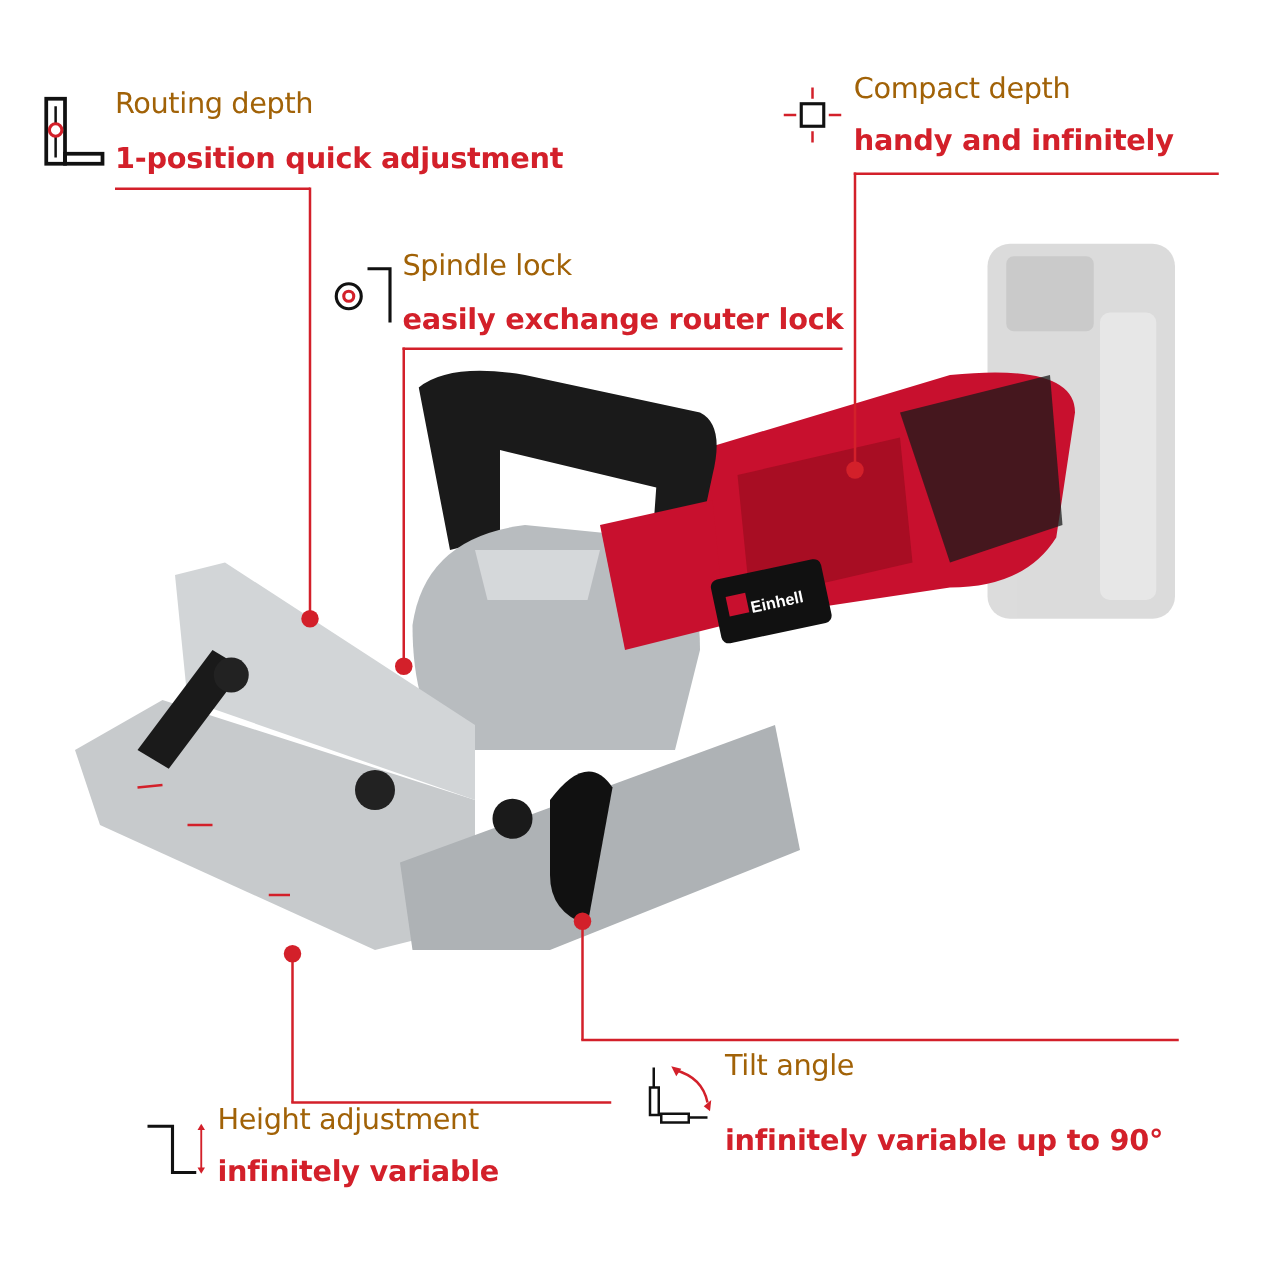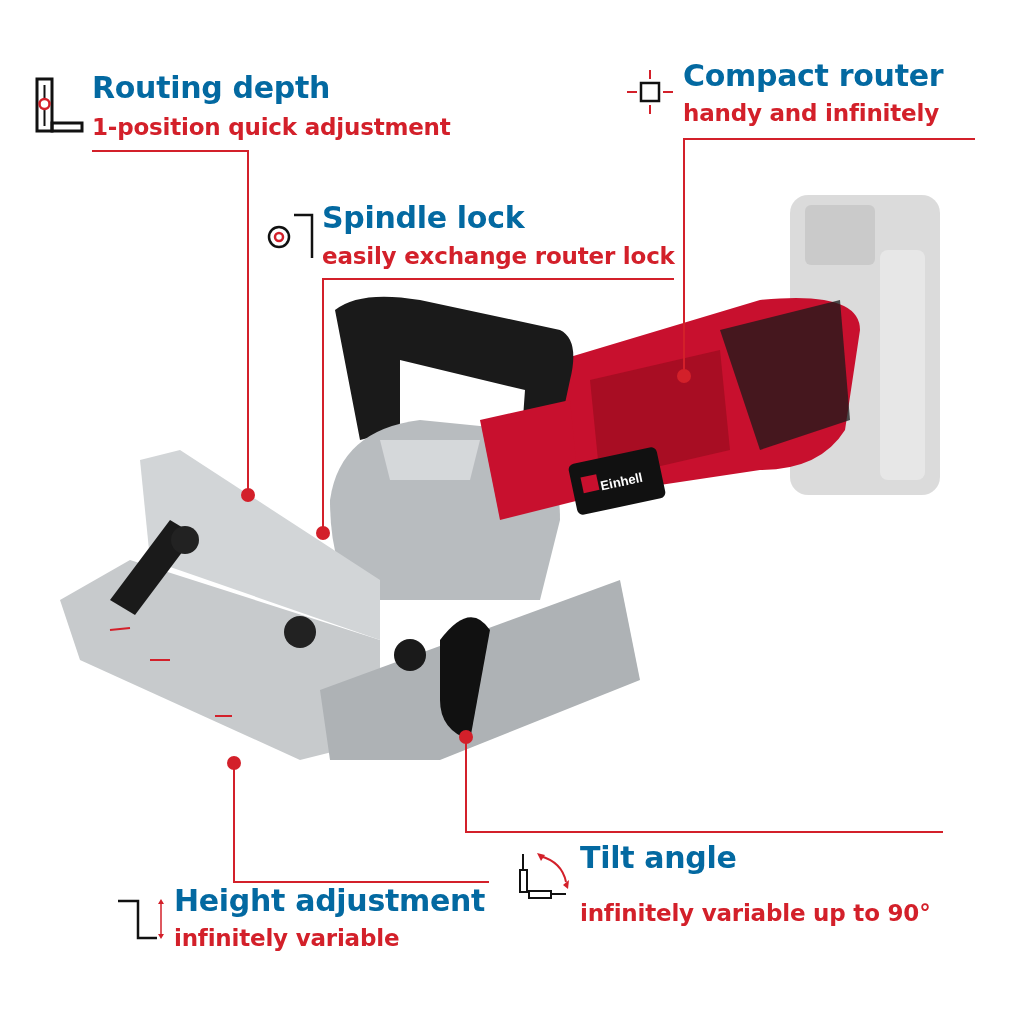--- a/index.html
+++ b/index.html
@@ -1,17 +1,17 @@
 <!DOCTYPE html>
 <html><head>
 <meta charset="utf-8">
 <style>
   html,body{margin:0;padding:0;background:#fff;}
   body{width:1024px;height:1024px;position:relative;overflow:hidden;font-family:"DejaVu Sans","Liberation Sans",sans-serif;}
-  .title{position:absolute;font-weight:bold;color:#0369a1;font-size:30px;letter-spacing:-0.3px;white-space:nowrap;}
+  .title{position:absolute;font-weight:normal;color:#a16207;font-size:23px;letter-spacing:-0.3px;white-space:nowrap;}
   .sub{position:absolute;font-weight:bold;color:#d3202a;font-size:23px;letter-spacing:-0.2px;white-space:nowrap;}
   .line{position:absolute;background:#d3202a;}
   .dot{position:absolute;width:14px;height:14px;border-radius:50%;background:#d3202a;}
   svg{position:absolute;left:0;top:0;}
 </style>
 </head>
 <body>
 
 <svg width="1024" height="1024" viewBox="0 0 1024 1024">
 
@@ -104,21 +104,21 @@
 <svg width="1024" height="1024" style="pointer-events:none">
   <polyline points="118,901 138,901 138,938 157,938" fill="none" stroke="#111" stroke-width="2.5"></polyline>
   <line x1="161" y1="902" x2="161" y2="936" stroke="#d3202a" stroke-width="1.5"></line>
   <polygon points="158,904 164,904 161,899" fill="#d3202a"></polygon>
   <polygon points="158,934 164,934 161,939" fill="#d3202a"></polygon>
 </svg>
 
 <div class="title" style="left:92px;top:70px;">Routing depth</div>
 <div class="sub" style="left:92px;top:114px;">1-position quick adjustment</div>
 
-<div class="title" style="left:683px;top:58px;">Compact router</div>
+<div class="title" style="left:683px;top:58px;">Compact depth</div>
 <div class="sub" style="left:683px;top:100px;">handy and infinitely</div>
 
 <div class="title" style="left:322px;top:200px;">Spindle lock</div>
 <div class="sub" style="left:322px;top:243px;">easily exchange router lock</div>
 
 <div class="title" style="left:580px;top:840px;">Tilt angle</div>
 <div class="sub" style="left:580px;top:880px;margin-top:20px;">infinitely variable up to 90°</div>
 
 <div class="title" style="left:174px;top:883px;">Height adjustment</div>
 <div class="sub" style="left:174px;top:925px;">infinitely variable</div>

